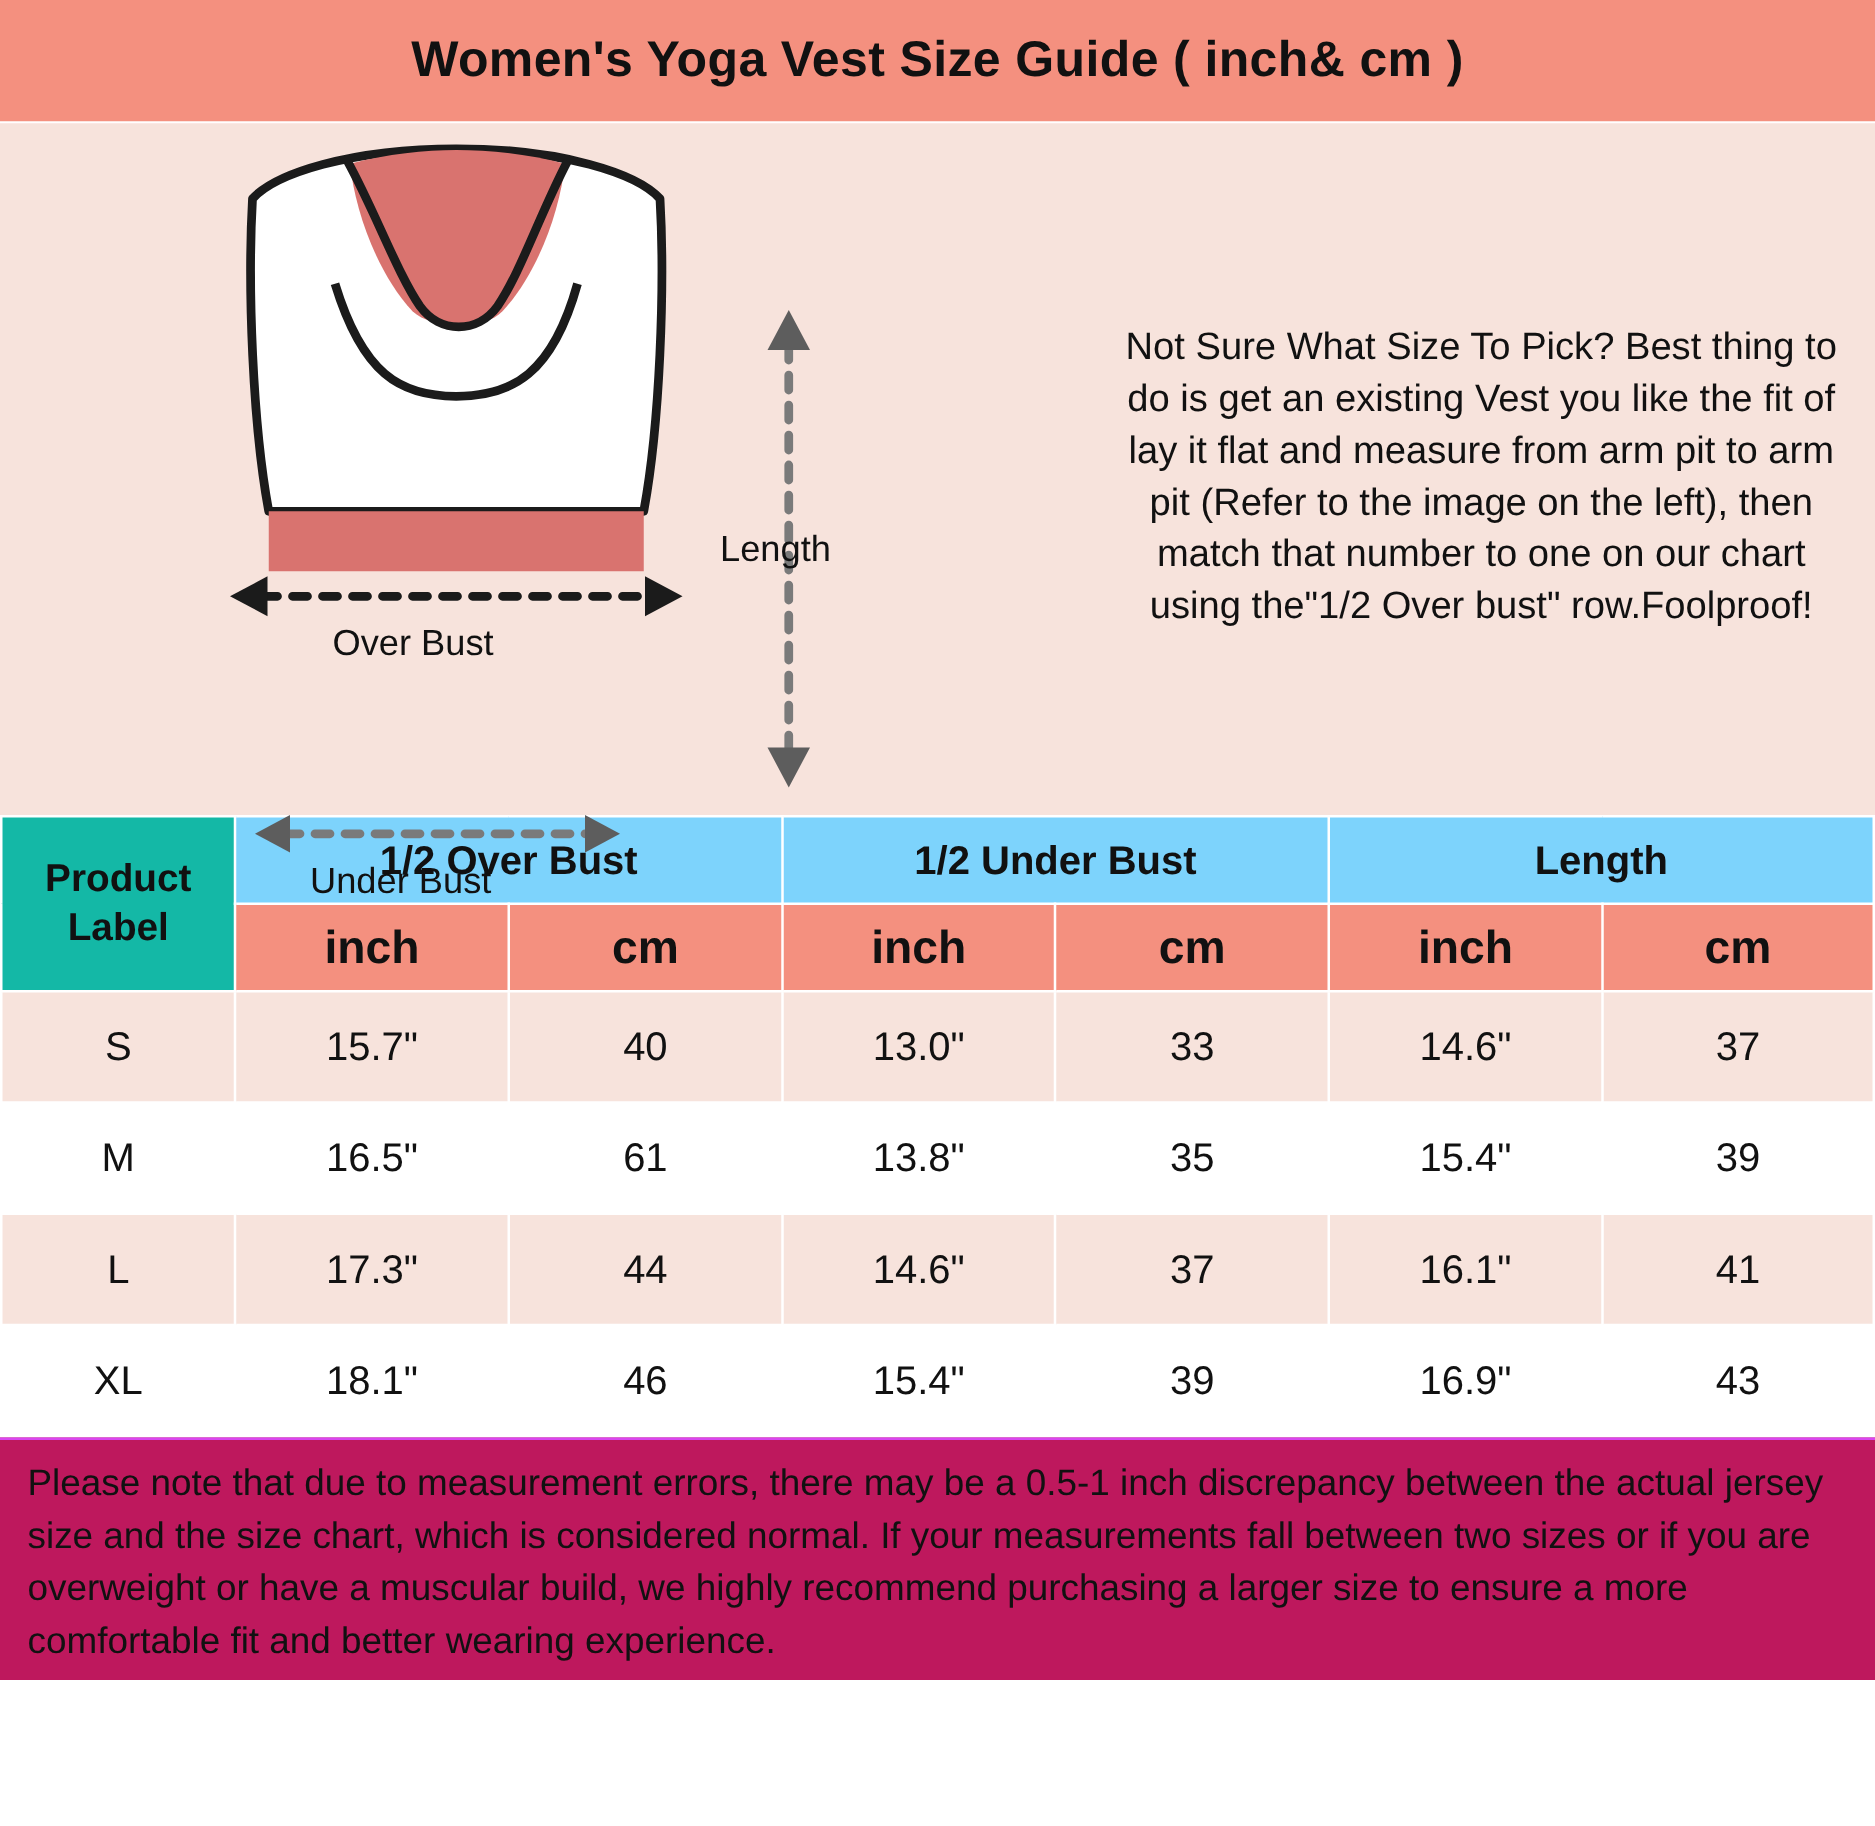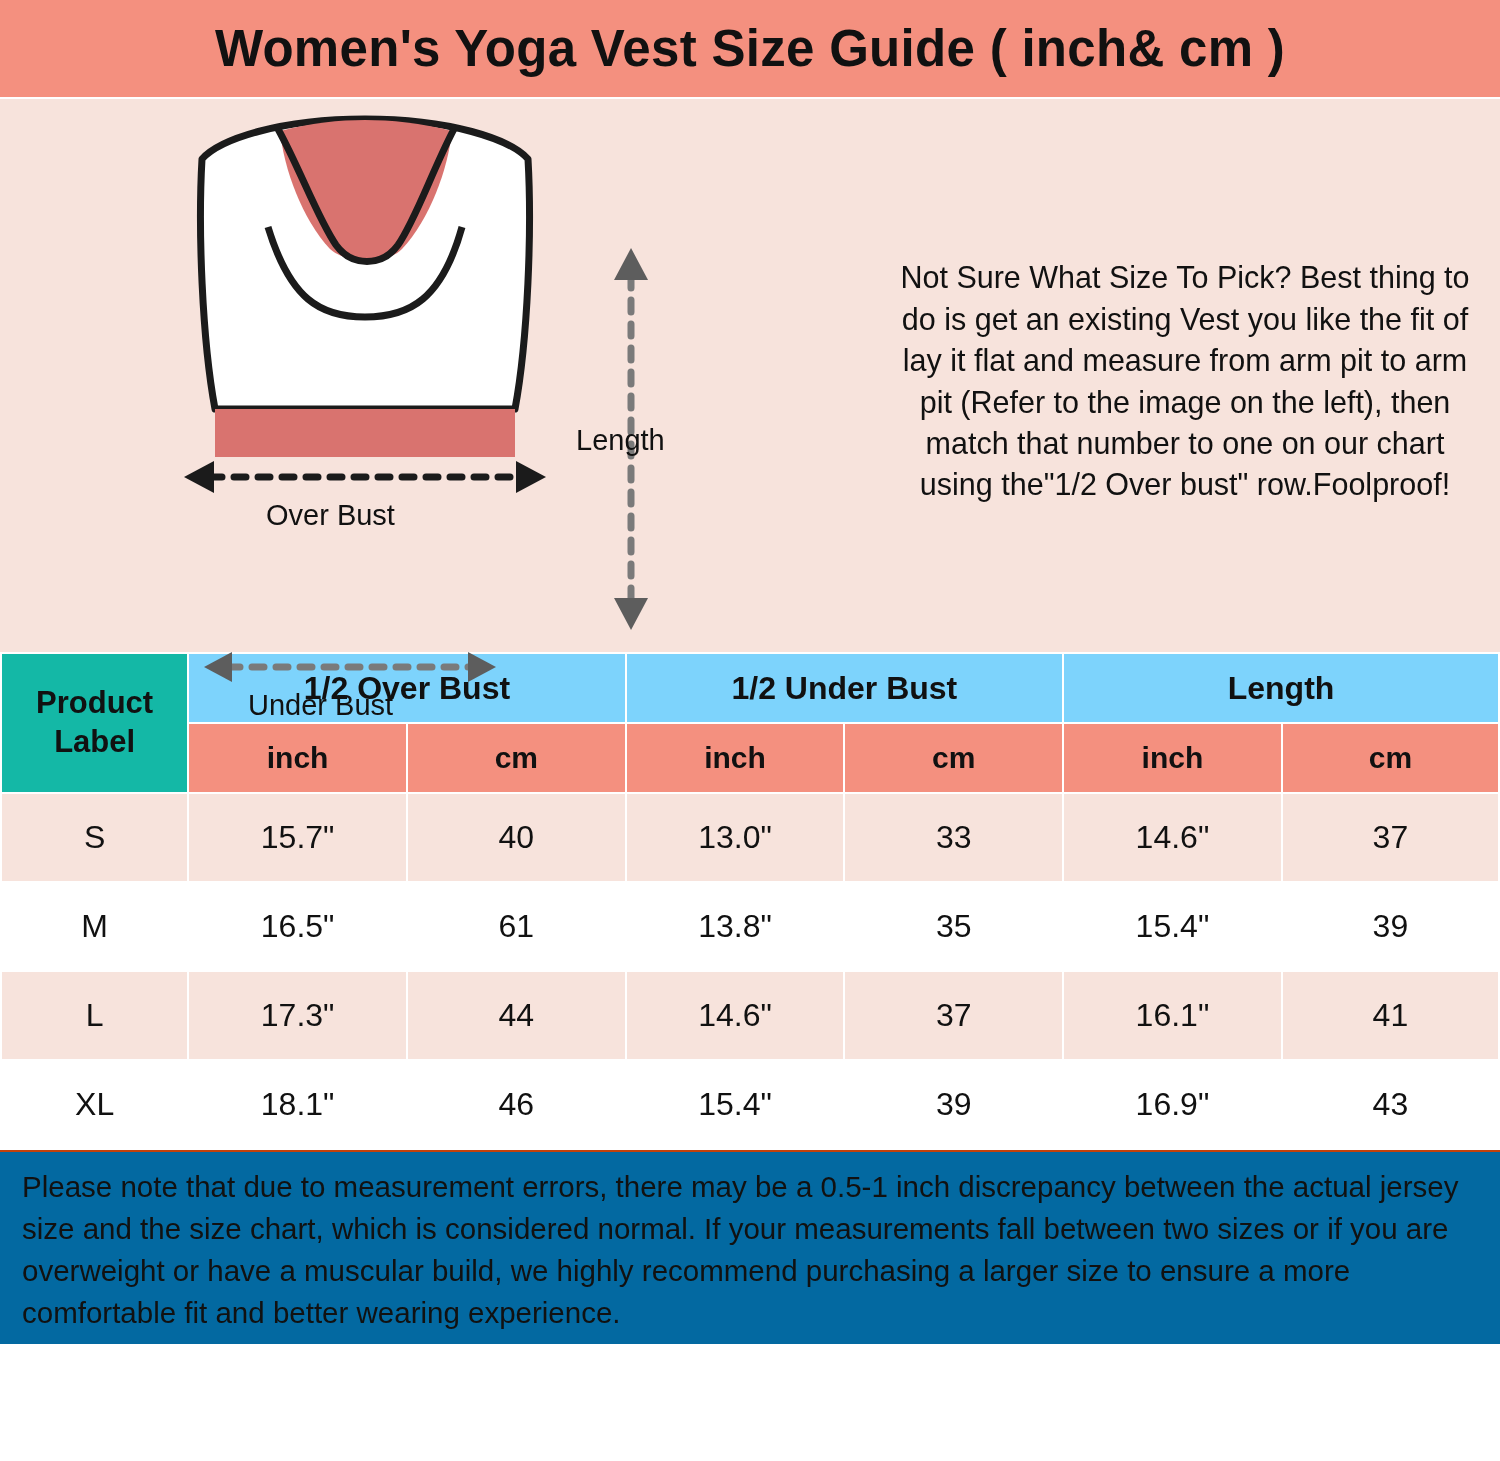--- a/index.html
+++ b/index.html
@@ -27,21 +27,21 @@
   .title-bar {
     height: 97px;
     background: #f4907f;
     display: flex;
     align-items: center;
     justify-content: center;
     border-bottom: 2px solid #ffffff;
   }
   .title-bar h1 {
     margin: 0;
-    font-size: 51px;
+    font-size: 40px;
     font-weight: bold;
     color: #111111;
     letter-spacing: 0.3px;
     font-family: "Liberation Sans", sans-serif;
   }
 
   
   .hero {
     height: 553px;
     background: #f7e3dc;
@@ -115,21 +115,21 @@
   }
   .head-row th {
     background: #7dd3fc;
     font-size: 32px;
     font-weight: bold;
     height: 68px;
     padding: 0;
   }
   .sub-row th {
     background: #f4907f;
-    font-size: 30px;
+    font-size: 37px;
     font-weight: bold;
     height: 68px;
     padding: 0;
   }
   th.product-label {
     background: #14b8a6;
     font-size: 31px;
     font-weight: bold;
     line-height: 1.25;
     padding: 0 4px;
@@ -137,26 +137,26 @@
   tbody tr td {
     height: 87px;
     font-size: 32px;
     padding: 0;
   }
   tbody tr.odd td { background: #f7e3dc; }
   tbody tr.even td { background: #ffffff; }
 
   
   .footer-note {
-    background: #0369a1;
+    background: #be185d;
     padding: 14px 12px 10px 22px;
     font-size: 29.5px;
     line-height: 1.42;
     color: #111111;
-    border-top: 2px solid #c2410c;
+    border-top: 2px solid #d946ef;
     box-sizing: border-box;
   }
 
   
   .watermark {
     position: absolute;
     left: 0;
     right: 0;
     top: 713px;
     text-align: center;

